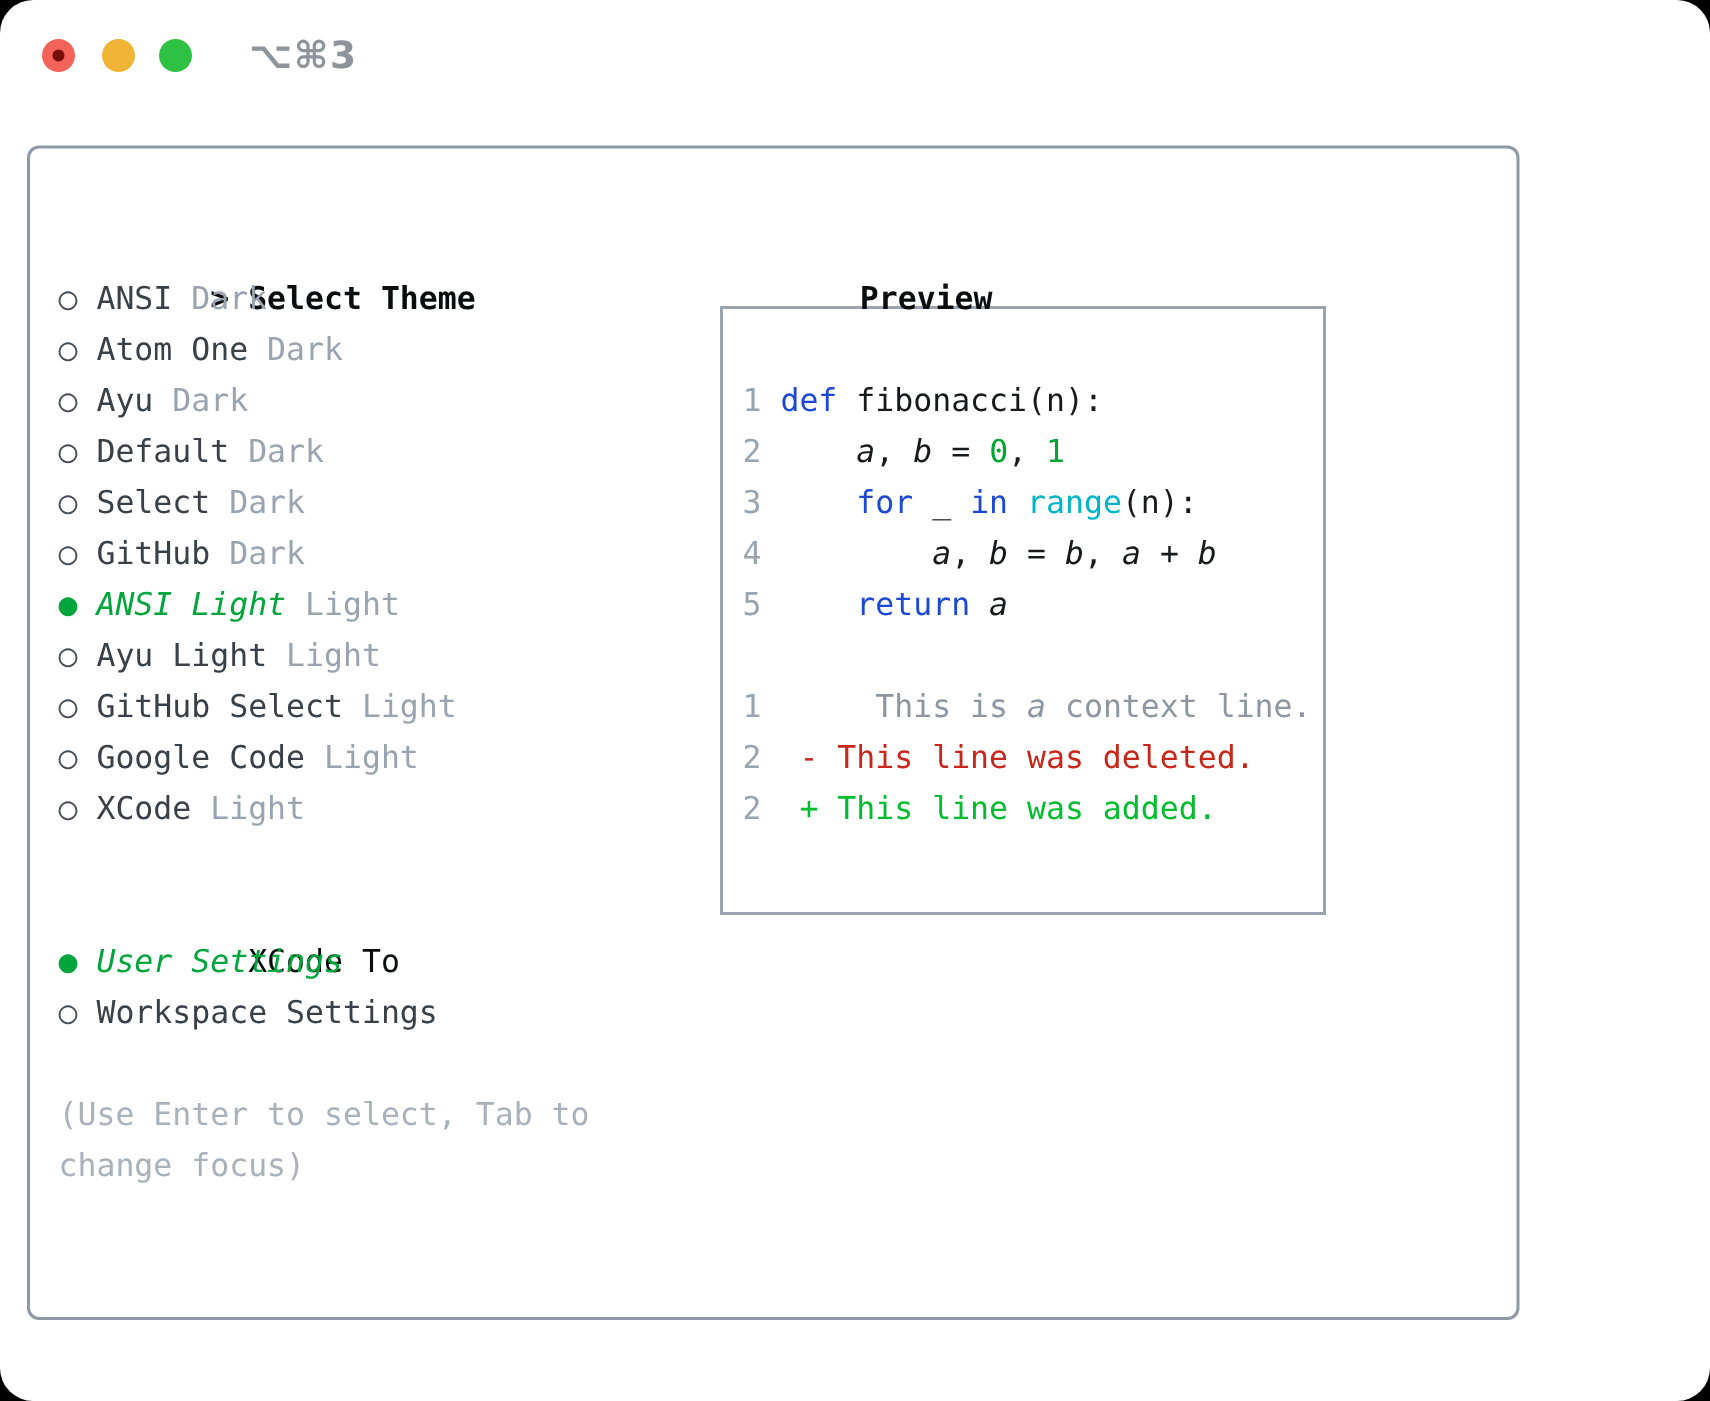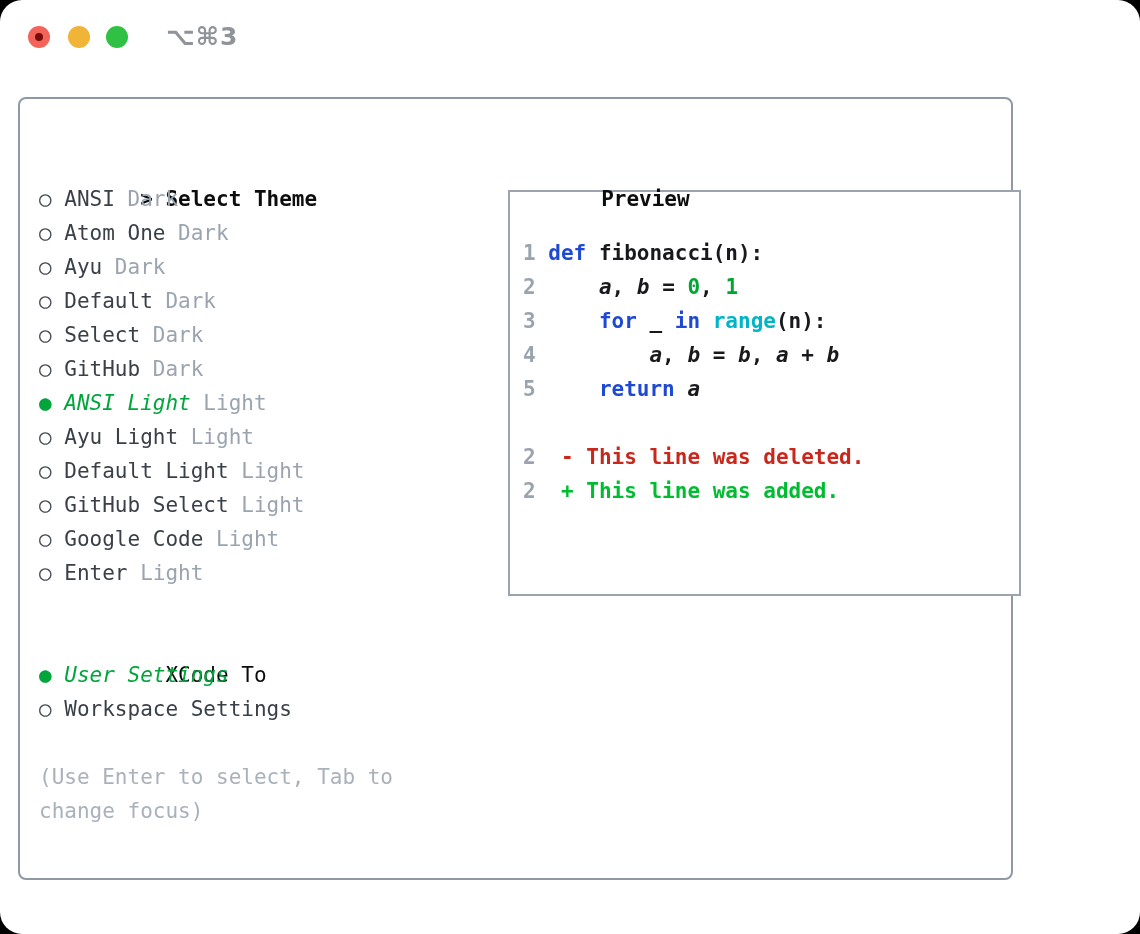--- a/index.html
+++ b/index.html
@@ -48,29 +48,28 @@
   .hdr{color:var(--header-black);font-weight:700;}
   .subhdr{color:var(--header-black);font-weight:400;}
   .option .marker{color:var(--radio-gray);}
   .option .opt-name{color:var(--text-dark);text-align:right;}
   .option .variant{color:var(--muted-gray);margin-left:1ch;}
   .option.selected .marker{color:var(--accent-green);}
   .option.selected .opt-name{color:var(--accent-green);font-style:italic;}
   .hint-line{color:var(--hint-gray);}
 
   
-  .rightcol{position:absolute;left:480px;top:49px;font-size:21px;}
+  .rightcol{position:absolute;left:452px;top:49px;font-size:21px;}
   .preview-box{
-    margin-left:8px;margin-top:8px;
-    width:513px;height:406px;
+    margin-left:8px;margin-top:22px;
+    width:404px;height:406px;
     border:2px solid var(--preview-border);
     background:#fff;
     padding:44px 0 0 13px;
     overflow:hidden;
-    font-weight:bold;
   }
   .pline{height:34px;line-height:34px;white-space:pre;font-size:21px;}
   .t-ln{color:var(--muted-gray);}
   .t-tx{color:var(--code-black);}
   .t-kw{color:var(--keyword-blue);}
   .t-fn{color:var(--function-cyan);}
   .t-num{color:var(--number-green);}
   .t-var{color:var(--code-black);font-style:italic;}
   .t-ctx{color:var(--context-gray);}
   .t-ctxi{color:var(--context-gray);font-style:italic;}
@@ -100,24 +99,23 @@
 
       <div id="theme-list">
           <div class="row option"><span class="marker">○</span><span class="opt-name">ANSI</span><span class="variant">Dark</span></div>
           <div class="row option"><span class="marker">○</span><span class="opt-name">Atom One</span><span class="variant">Dark</span></div>
           <div class="row option"><span class="marker">○</span><span class="opt-name">Ayu</span><span class="variant">Dark</span></div>
           <div class="row option"><span class="marker">○</span><span class="opt-name">Default</span><span class="variant">Dark</span></div>
           <div class="row option"><span class="marker">○</span><span class="opt-name">Select</span><span class="variant">Dark</span></div>
           <div class="row option"><span class="marker">○</span><span class="opt-name">GitHub</span><span class="variant">Dark</span></div>
           <div class="row option selected"><span class="marker">●</span><span class="opt-name">ANSI Light</span><span class="variant">Light</span></div>
           <div class="row option"><span class="marker">○</span><span class="opt-name">Ayu Light</span><span class="variant">Light</span></div>
-          <div class="row option"><span class="marker">○</span><span class="opt-name">Default Light</span><span class="variant">Light</span></div>
           <div class="row option"><span class="marker">○</span><span class="opt-name">GitHub Select</span><span class="variant">Light</span></div>
           <div class="row option"><span class="marker">○</span><span class="opt-name">Google Code</span><span class="variant">Light</span></div>
-          <div class="row option"><span class="marker">○</span><span class="opt-name">Enter</span><span class="variant">Light</span></div>
+          <div class="row option"><span class="marker">○</span><span class="opt-name">XCode</span><span class="variant">Light</span></div>
         </div>
 
       <div class="row"></div>
 
       <div class="row">
         <span class="marker"></span><span class="subhdr">XCode To</span>
       </div>
 
       <div id="apply-list">
           <div class="row option selected"><span class="marker">●</span><span class="opt-name">User Settings</span></div>
@@ -137,20 +135,21 @@
         <span class="hdr">Preview</span>
       </div>
       <div class="preview-box">
         <div id="preview-lines">
             <div class="pline"><span class="t-ln">1 </span><span class="t-kw">def</span><span class="t-tx"> fibonacci(n):</span></div>
             <div class="pline"><span class="t-ln">2 </span><span class="t-tx">    </span><span class="t-var">a</span><span class="t-tx">, </span><span class="t-var">b</span><span class="t-tx"> = </span><span class="t-num">0</span><span class="t-tx">, </span><span class="t-num">1</span></div>
             <div class="pline"><span class="t-ln">3 </span><span class="t-tx">    </span><span class="t-kw">for</span><span class="t-tx"> _ </span><span class="t-kw">in</span><span class="t-tx"> </span><span class="t-fn">range</span><span class="t-tx">(n):</span></div>
             <div class="pline"><span class="t-ln">4 </span><span class="t-tx">        </span><span class="t-var">a</span><span class="t-tx">, </span><span class="t-var">b</span><span class="t-tx"> = </span><span class="t-var">b</span><span class="t-tx">, </span><span class="t-var">a</span><span class="t-tx"> + </span><span class="t-var">b</span></div>
             <div class="pline"><span class="t-ln">5 </span><span class="t-tx">    </span><span class="t-kw">return</span><span class="t-tx"> </span><span class="t-var">a</span></div>
             <div class="pline"></div>
+            <div class="pline"><span class="t-ln">1</span><span class="t-tx">      </span><span class="t-ctx">This is </span><span class="t-ctxi">a</span><span class="t-ctx"> context line.</span></div>
             <div class="pline"><span class="t-ln">2</span><span class="t-tx">  </span><span class="t-del">- This line was deleted.</span></div>
             <div class="pline"><span class="t-ln">2</span><span class="t-tx">  </span><span class="t-add">+ This line was added.</span></div>
           </div>
       </div>
     </div>
 
   </div>
 </div>
 
 </body></html>

